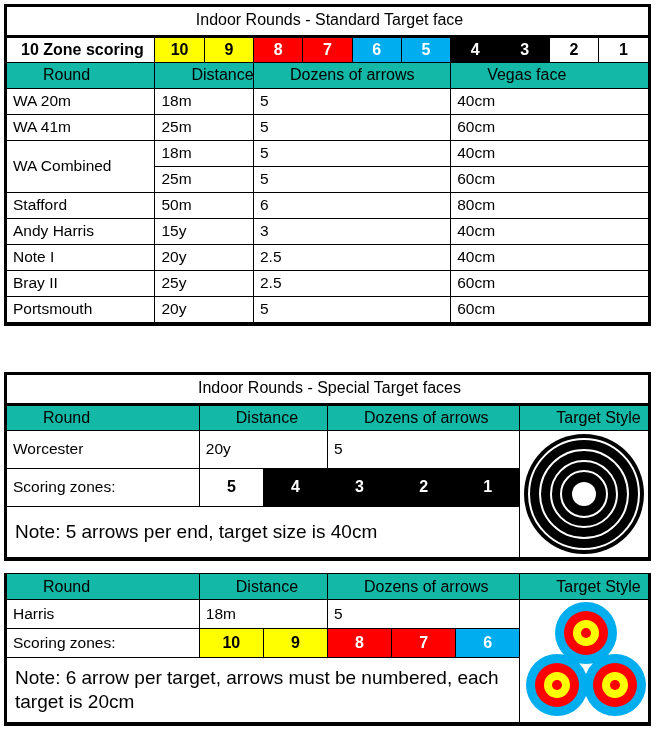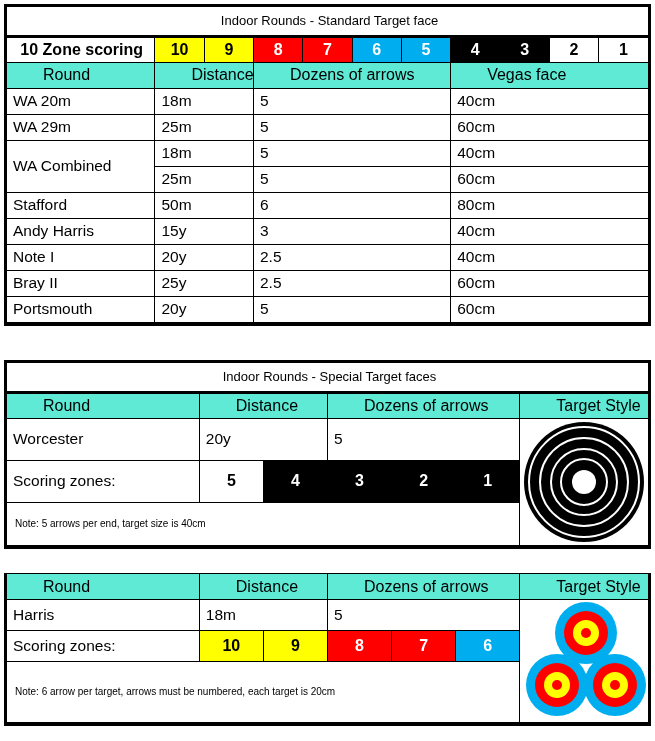--- a/index.html
+++ b/index.html
@@ -39,74 +39,74 @@
     font-weight: normal;
     padding: 3px 6px;
     text-align: left;
     vertical-align: middle;
     height: 26px;
     box-sizing: border-box;
     background: #ffffff;
   }
   .title-cell {
     text-align: center;
-    font-size: 13px;
+    font-size: 16px;
     border: none;
     border-bottom: 3px solid #000000;
     padding: 4px 0 5px 4px;
     height: 29px;
   }
   .hdr {
-    background: #5eead4;
+    background: #14b8a6;
     font-size: 16px;
     padding-left: 36px;
   }
   .nb-left { border-left: none; }
   .nb-right { border-right: none; }
 
   
   .zone {
     text-align: center;
     font-weight: bold;
     font-size: 16px;
     padding: 2px 0;
     margin-left: 15px;
   }
   .z-label {
     font-weight: bold;
     font-size: 16px;
-    text-align: center;
-    padding-left: 8px;
+    text-align: left;
+    padding-left: 14px;
   }
   .z-yellow { background: #ffff00; color: #000000; }
   .z-red    { background: #ff0000; color: #ffffff; }
   .z-blue   { background: #00aeef; color: #ffffff; }
   .z-black  { background: #000000; color: #ffffff; }
   .z-white  { background: #ffffff; color: #000000; }
 
   
   #block-standard {
     left: 4px;
     top: 4px;
     width: 647px;
   }
   #block-special-worcester {
     left: 4px;
-    top: 360px;
+    top: 372px;
     width: 647px;
   }
   #block-special-vegas {
     left: 4px;
     top: 573px;
     width: 647px;
     border-top: none;
   }
 
   .note-cell {
-    font-size: 10px;
+    font-size: 19px;
     padding: 5px 8px;
     line-height: 1.25;
     margin-left: 35px;
   }
 
   
   .target-style-cell {
     padding: 0;
     text-align: center;
     vertical-align: middle;
@@ -198,21 +198,21 @@
         <td class="hdr nb-right" colspan="4">Vegas face</td>
       </tr>
 
       <tr>
         <td class="nb-left" colspan="3">WA 20m</td>
         <td colspan="2">18m</td>
         <td colspan="4">5</td>
         <td class="nb-right" colspan="4">40cm</td>
       </tr>
       <tr>
-        <td class="nb-left" colspan="3">WA 29m</td>
+        <td class="nb-left" colspan="3">WA 41m</td>
         <td colspan="2">25m</td>
         <td colspan="4">5</td>
         <td class="nb-right" colspan="4">60cm</td>
       </tr>
       <tr>
         <td class="nb-left" colspan="3" rowspan="2">WA Combined</td>
         <td colspan="2">18m</td>
         <td colspan="4">5</td>
         <td class="nb-right" colspan="4">40cm</td>
       </tr>

